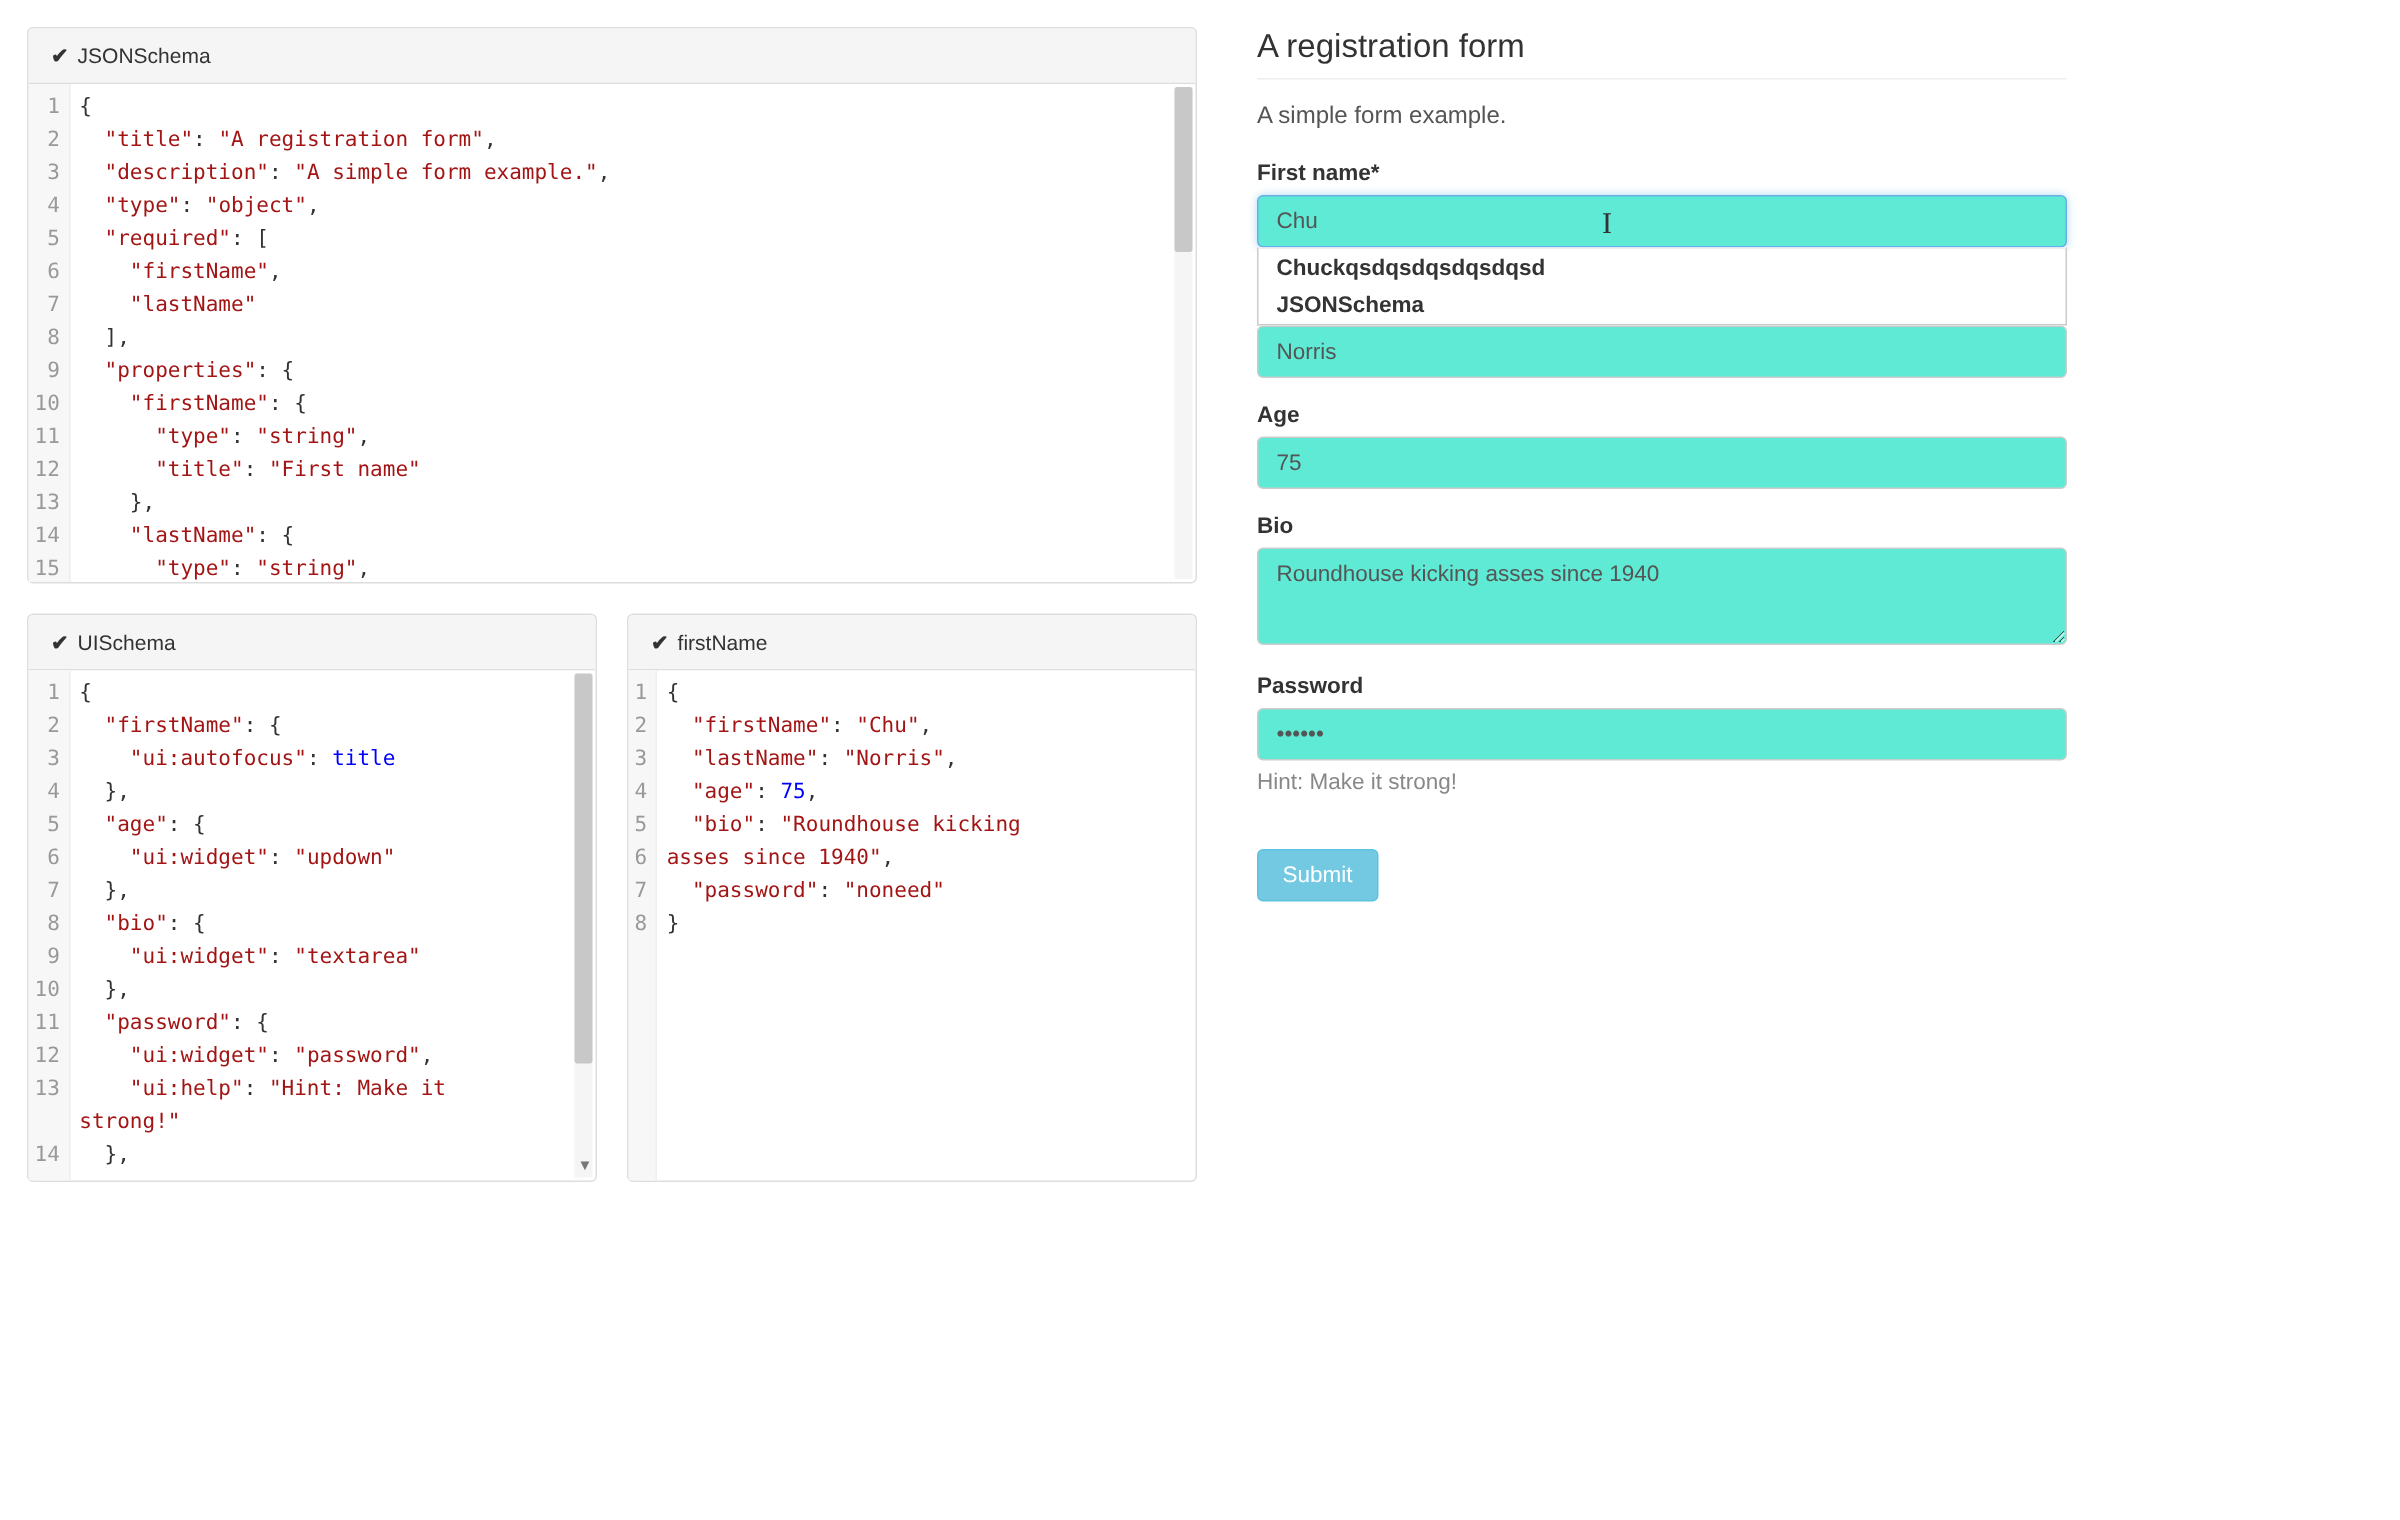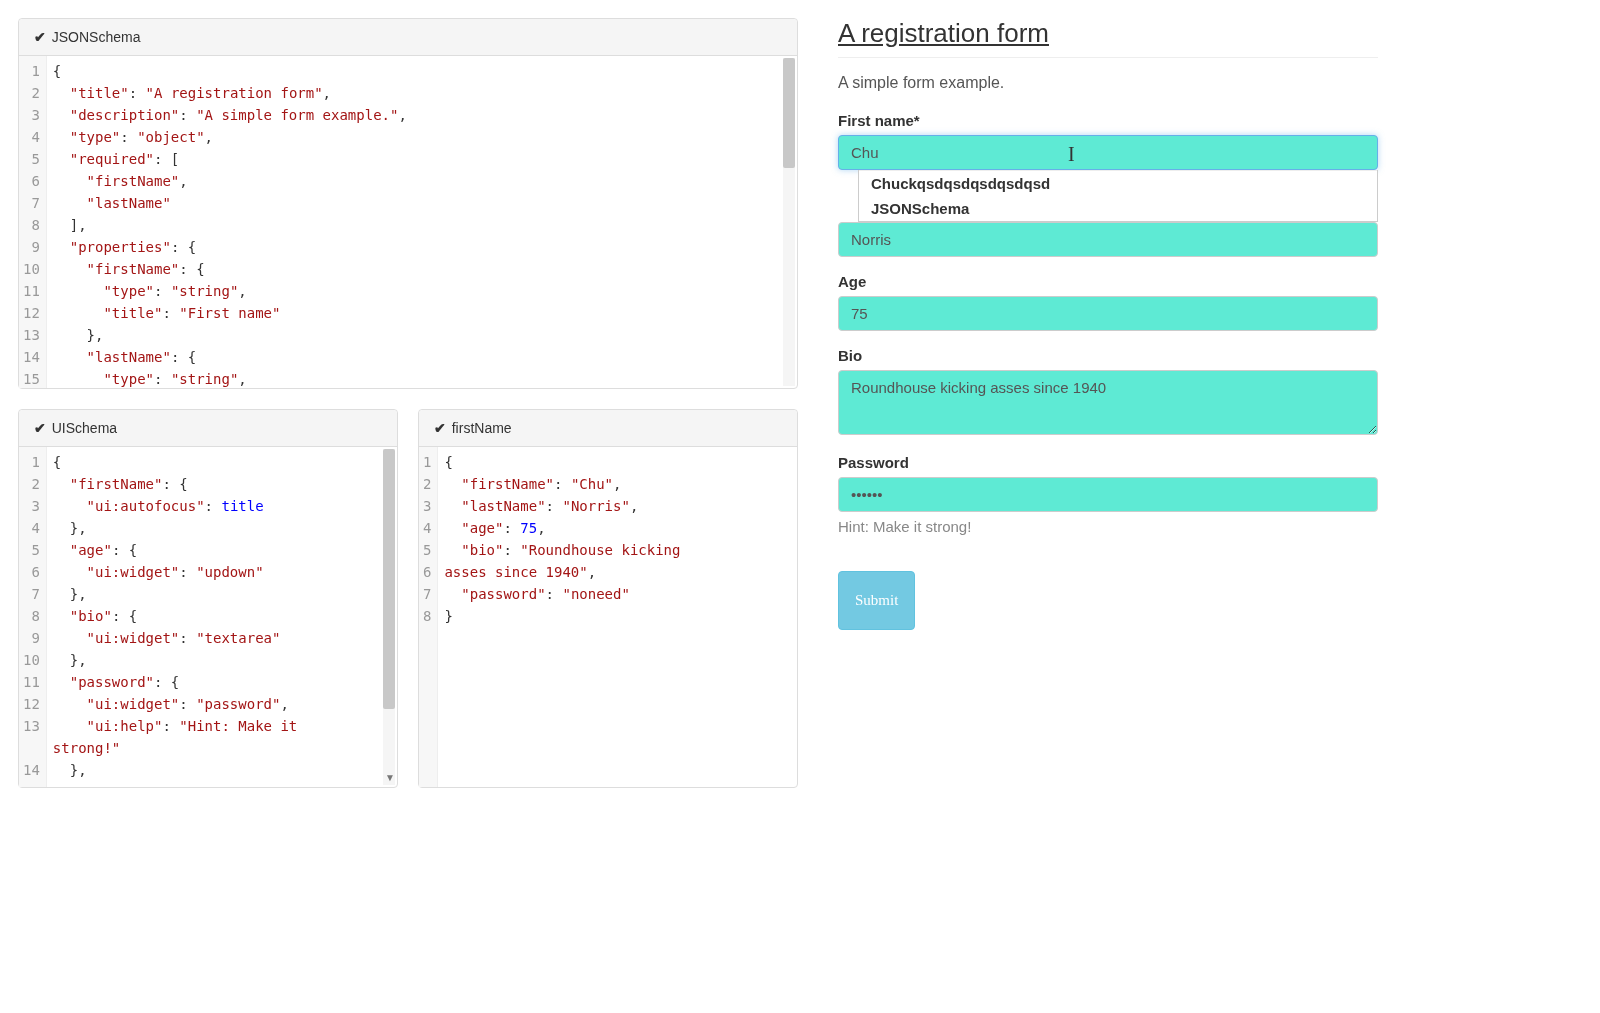--- a/index.html
+++ b/index.html
@@ -112,25 +112,24 @@
   }
 
   .sub-row {
     display: flex;
     gap: 20px;
   }
   .sub-row .panel { flex: 1; }
 
   
   .form-title {
-    font-size: 26px;
+    font-size: 22px;
     font-weight: 500;
     margin: 0 0 8px 0;
     color: #333;
-    text-decoration: underline;
   }
   hr.title-rule {
     border: none;
     border-top: 1px solid #eee;
     margin: 0 0 16px 0;
   }
   .form-desc {
     color: #555;
     font-size: 16px;
     margin-bottom: 20px;
@@ -160,38 +159,36 @@
   textarea.form-control { height: 65px; resize: both; }
   .help-text {
     color: #888;
     font-size: 15px;
     margin-top: 6px;
   }
   .btn-submit {
     background: #5bc0de;
     border: 1px solid #46b8da;
     color: #fff;
-    padding: 20px 16px;
+    padding: 8px 16px;
     font-size: 15px;
     border-radius: 4px;
     margin-top: 20px;
     opacity: 0.85;
-    font-family: Liberation Serif, serif;
   }
 
   
   .autocomplete {
     position: absolute;
     left: 0; right: 0;
     top: 100%;
     background: #fff;
     border: 1px solid #ccc;
     border-top: none;
     z-index: 10;
-    margin-left: 20px;
   }
   .autocomplete-item {
     padding: 4px 12px;
     font-size: 15px;
     font-weight: bold;
     color: #333;
   }
   .autocomplete-item:first-child { border-top: 1px solid #eee; }
 
   .cursor-I {

